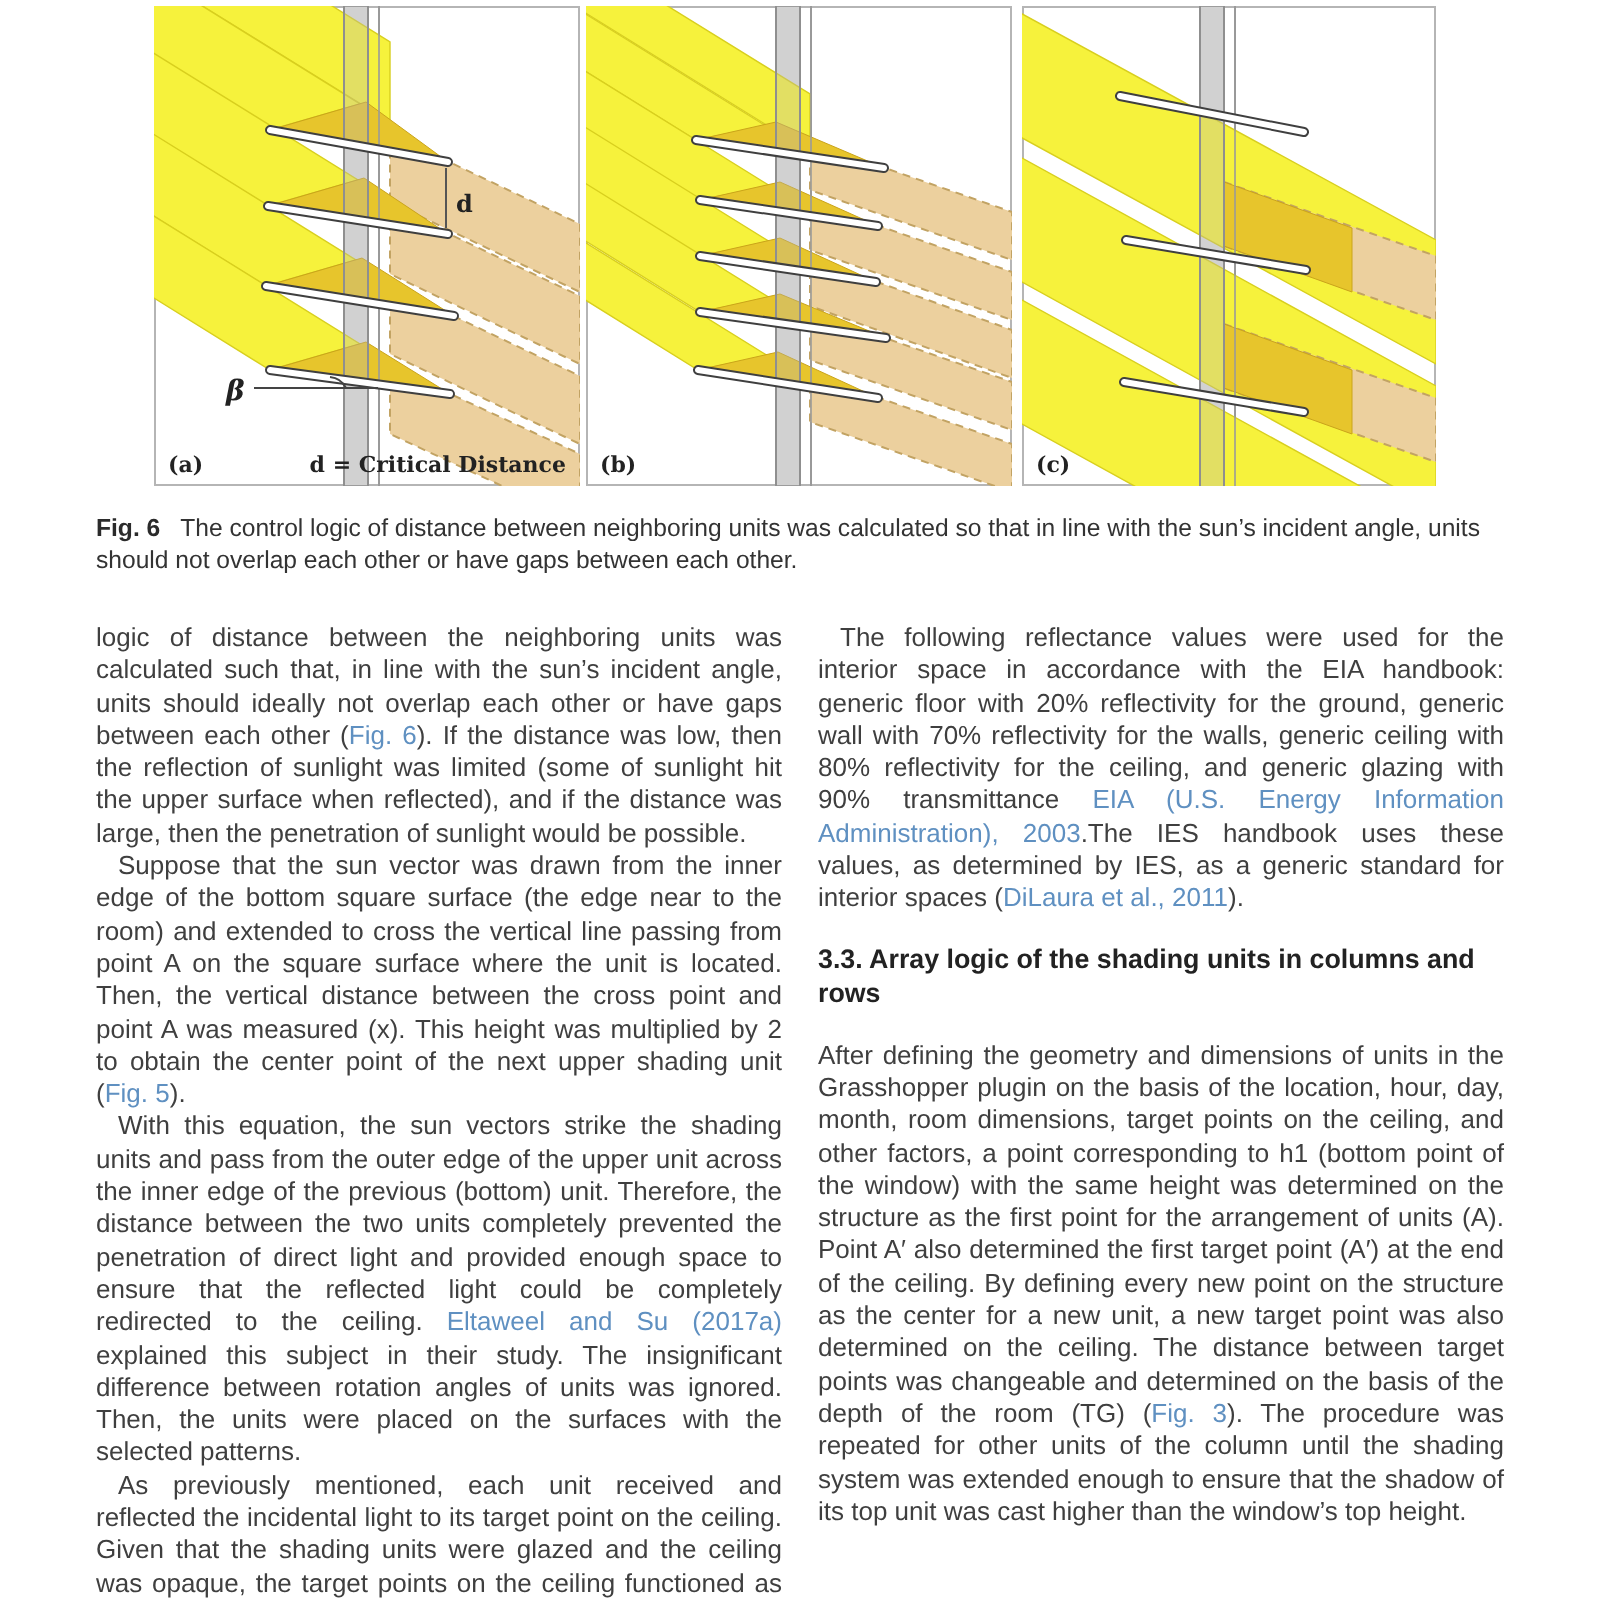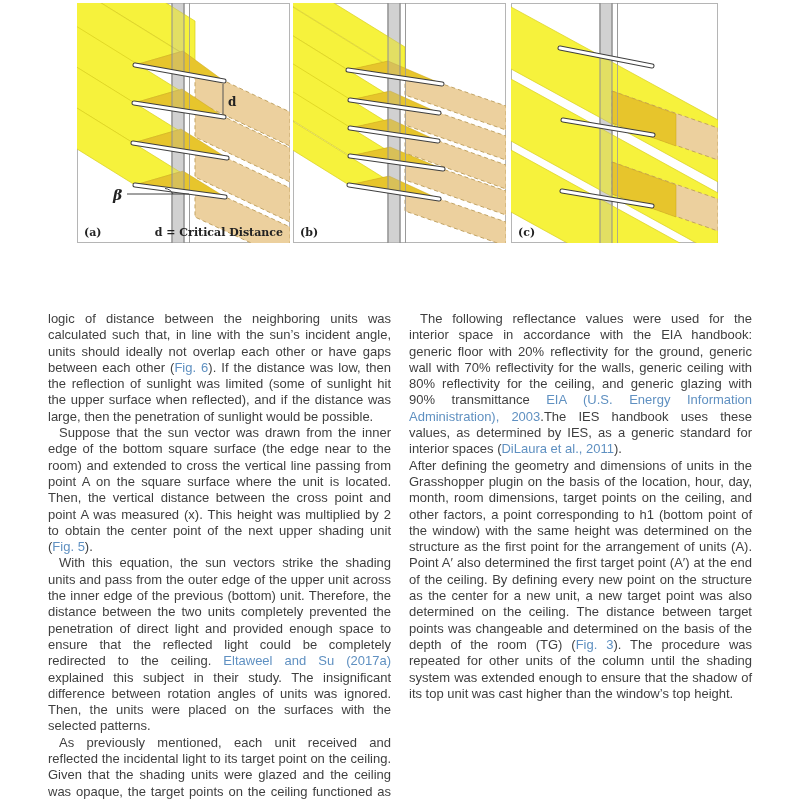--- a/index.html
+++ b/index.html
@@ -173,27 +173,31 @@
           <line x1="52" y1="117" x2="142" y2="132" stroke="#3f3f3f" stroke-width="5"></line>
           <line x1="52" y1="117" x2="142" y2="132" stroke="#ffffff" stroke-width="3"></line>
           <line x1="51" y1="188" x2="141" y2="203" stroke="#3f3f3f" stroke-width="5"></line>
           <line x1="51" y1="188" x2="141" y2="203" stroke="#ffffff" stroke-width="3"></line>
         </g>
         <text class="fig-label" x="7" y="233" font-size="11" font-family="DejaVu Serif,serif" font-weight="bold" fill="#222222">(c)</text>
       </svg>
     </div>
   </div>
 
+  <div class="caption">
+    <span class="tag">Fig. 6</span><span>The control logic of distance between neighboring units was calculated so that in line with the sun’s incident angle, units should not overlap each other or have gaps between each other.</span>
+  </div>
 
   <div class="columns">
     <div class="col col-left">
       <p><span>logic of distance between the neighboring units was calculated such that, in line with the sun’s incident angle, units should ideally not overlap each other or have gaps between each other (</span><span class="link">Fig. 6</span><span>). If the distance was low, then the reflection of sunlight was limited (some of sunlight hit the upper surface when reflected), and if the distance was large, then the penetration of sunlight would be possible.</span></p>
       <p class="indent"><span>Suppose that the sun vector was drawn from the inner edge of the bottom square surface (the edge near to the room) and extended to cross the vertical line passing from point A on the square surface where the unit is located. Then, the vertical distance between the cross point and point A was measured (x). This height was multiplied by 2 to obtain the center point of the next upper shading unit (</span><span class="link">Fig. 5</span><span>).</span></p>
       <p class="indent"><span>With this equation, the sun vectors strike the shading units and pass from the outer edge of the upper unit across the inner edge of the previous (bottom) unit. Therefore, the distance between the two units completely prevented the penetration of direct light and provided enough space to ensure that the reflected light could be completely redirected to the ceiling. </span><span class="link">Eltaweel and Su (2017a)</span><span> explained this subject in their study. The insignificant difference between rotation angles of units was ignored. Then, the units were placed on the surfaces with the selected patterns.</span></p>
       <p class="indent"><span>As previously mentioned, each unit received and reflected the incidental light to its target point on the ceiling. Given that the shading units were glazed and the ceiling was opaque, the target points on the ceiling functioned as the main source of INDIRECT light and diffused this light to</span></p>
     </div>
     <div class="col col-right">
       <p class="indent"><span>The following reflectance values were used for the interior space in accordance with the EIA handbook: generic floor with 20% reflectivity for the ground, generic wall with 70% reflectivity for the walls, generic ceiling with 80% reflectivity for the ceiling, and generic glazing with 90% transmittance </span><span class="link">EIA (U.S. Energy Information Administration), 2003</span><span>.The IES handbook uses these values, as determined by IES, as a generic standard for interior spaces (</span><span class="link">DiLaura et al., 2011</span><span>).</span></p>
+      <h2 class="subsection">3.3. Array logic of the shading units in columns and rows</h2>
       <p><span>After defining the geometry and dimensions of units in the Grasshopper plugin on the basis of the location, hour, day, month, room dimensions, target points on the ceiling, and other factors, a point corresponding to h1 (bottom point of the window) with the same height was determined on the structure as the first point for the arrangement of units (A). Point A′ also determined the first target point (A′) at the end of the ceiling. By defining every new point on the structure as the center for a new unit, a new target point was also determined on the ceiling. The distance between target points was changeable and determined on the basis of the depth of the room (TG) (</span><span class="link">Fig. 3</span><span>). The procedure was repeated for other units of the column until the shading system was extended enough to ensure that the shadow of its top unit was cast higher than the window’s top height.</span></p>
     </div>
   </div>
 
 </div>
 
 </body></html>

